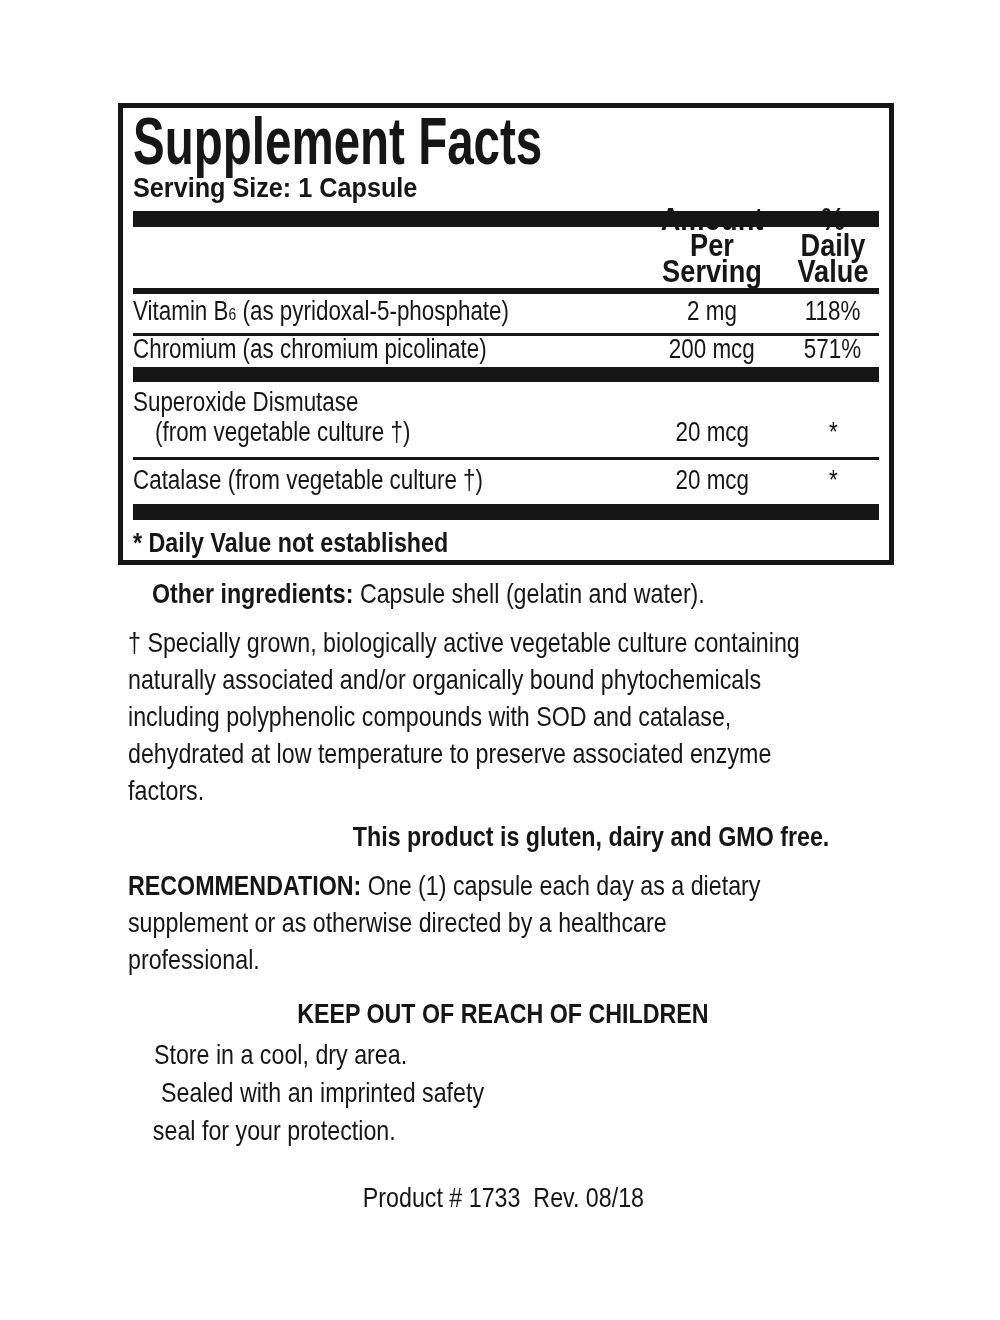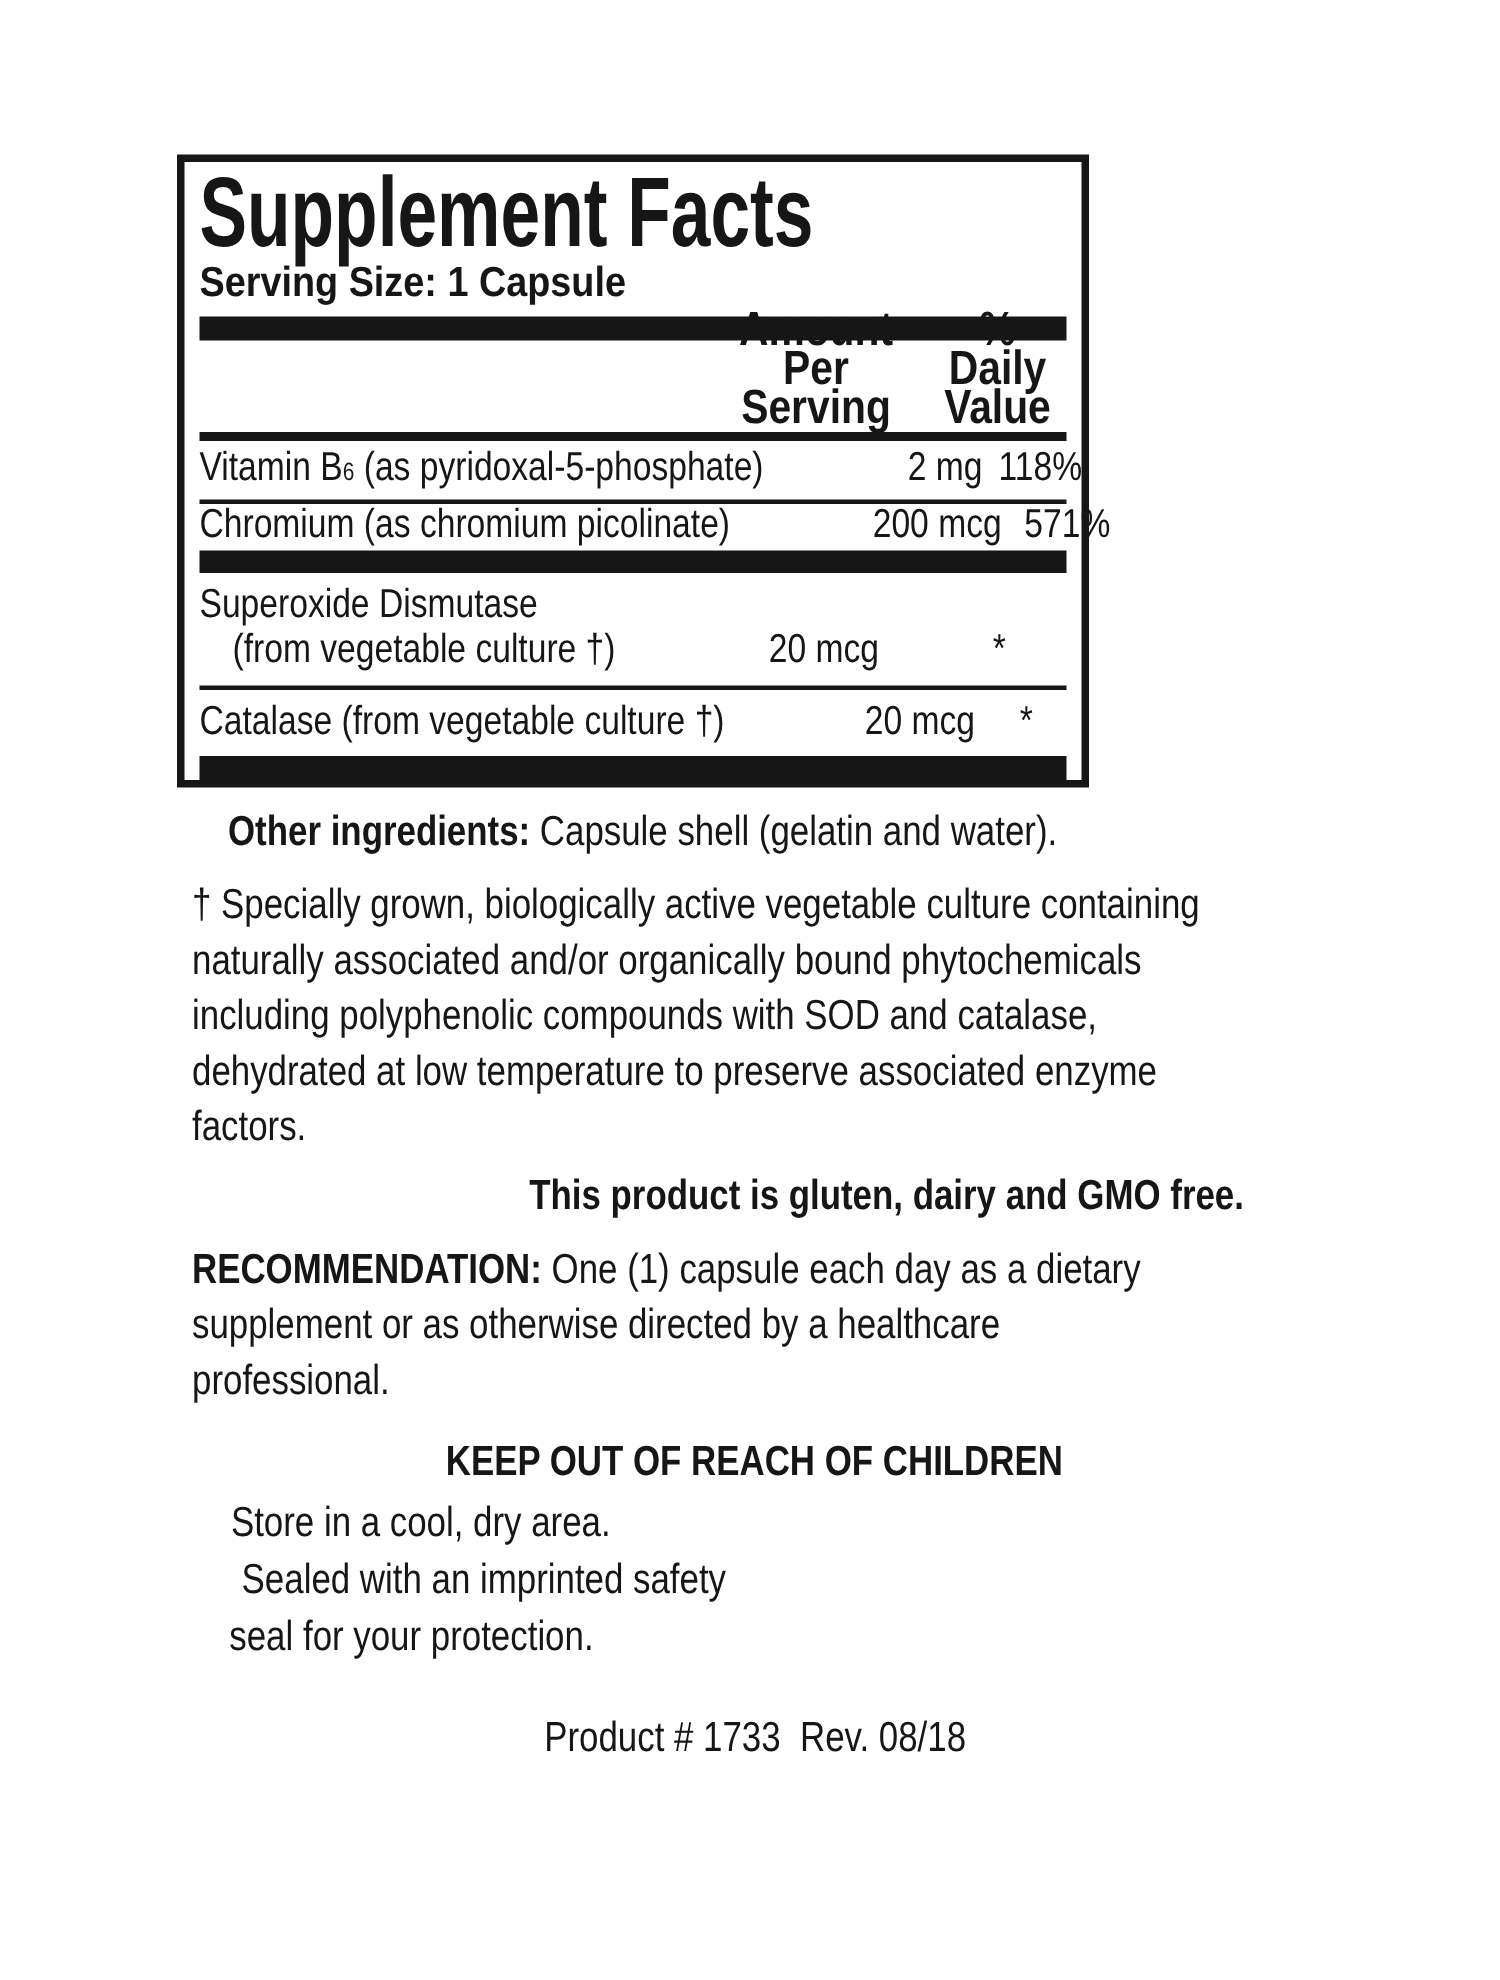--- a/index.html
+++ b/index.html
@@ -16,21 +16,21 @@
   
   .cx { display: inline-block; white-space: nowrap; transform: scaleX(var(--sx, .83)); }
   .cx.left   { transform-origin: 0 60%; }
   .cx.center { transform-origin: 50% 60%; }
   .bold { font-weight: bold; }
 
   
   .facts-box {
     box-sizing: border-box;
     margin-left: 118px; margin-top: 103px;
-    width: 608px;
+    width: 776px;
     border: 5px solid #161616;
     padding: 0 10px;
     background: #fff;
   }
   .fact-title   { margin-top: 4px; line-height: 58px; font-size: 66px; font-weight: bold; --sx: .72; }
   .fact-serving { margin-top: 2px; line-height: 32px; font-size: 28px; font-weight: bold; --sx: .90; }
   .bar  { background: #161616; }
   .bar.b1 { margin-top: 7px; height: 16px; }
   .bar.b2 { height: 15px; }
   .bar.b3 { margin-top: 6px; height: 16px; }
@@ -121,20 +121,21 @@
     <div class="rule-thin"></div>
 
     <div class="row r4">
       <div class="cell name"><span class="cx left">Catalase (from vegetable culture †)</span></div>
       <div class="cell amount"><span class="cx center">20 mcg</span></div>
       <div class="cell dv"><span class="cx center">*</span></div>
     </div>
 
     <div class="bar b3"></div>
 
+    <div class="fact-foot"><span class="cx left">* Daily Value not established</span></div>
   </div>
 
   <div class="below">
 
     <div class="p-other"><span class="cx left"><span class="bold">Other ingredients:</span><span> Capsule shell (gelatin and water).</span></span></div>
 
     <div class="p-dagger">
       <span class="cx left">† Specially grown, biologically active vegetable culture containing</span><br>
       <span class="cx left">naturally associated and/or organically bound phytochemicals</span><br>
       <span class="cx left">including polyphenolic compounds with SOD and catalase,</span><br>

